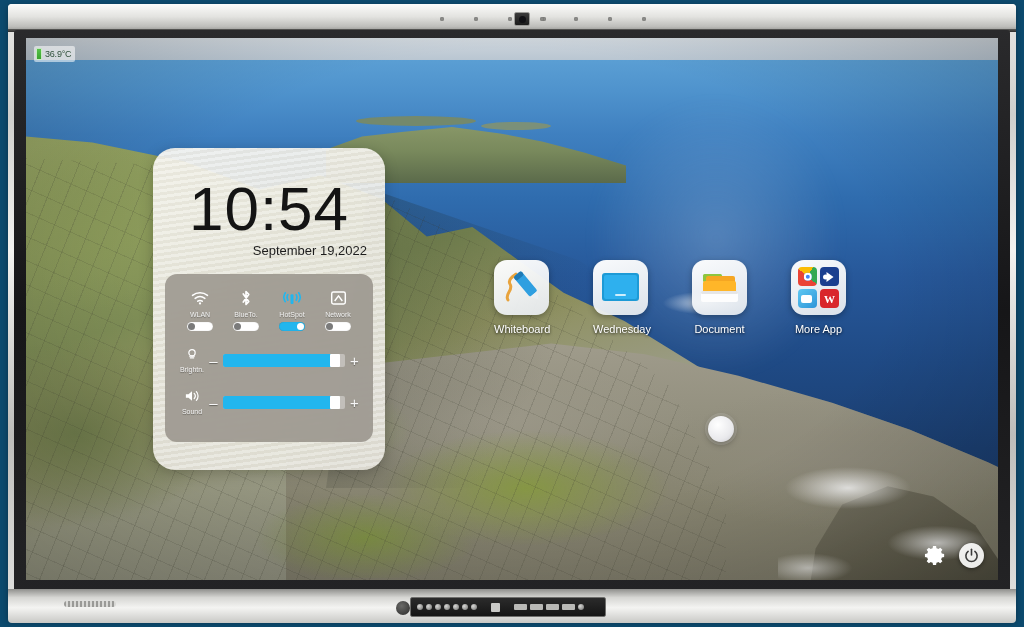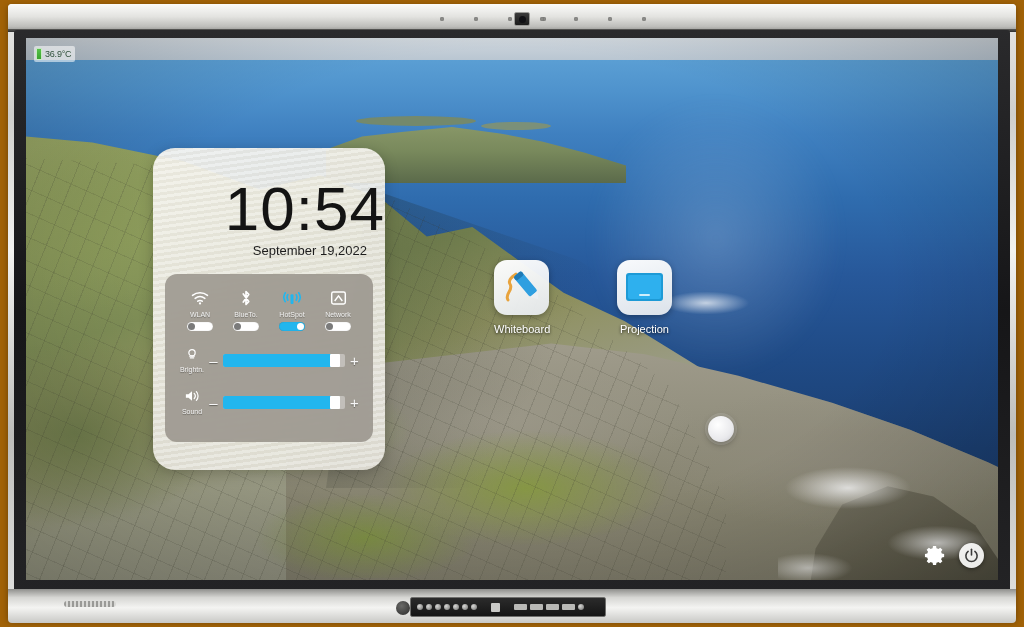--- a/index.html
+++ b/index.html
@@ -5,21 +5,21 @@
   * { margin:0; padding:0; box-sizing:border-box; }
   html,body {
     width:1024px; height:627px; overflow:hidden;
     background:#ffffff;
     font-family:"Liberation Sans", sans-serif;
   }
 
   
   #device {
     position:absolute; left:0; top:0; width:1024px; height:627px;
-    background:#a16207;
+    background:#0c4a6e;
   }
   .brushed {
     background:
       repeating-linear-gradient(90deg,
         rgba(255,255,255,0.9) 0px, rgba(205,205,205,0.85) 2px,
         rgba(245,245,245,0.9) 4px, rgba(185,185,185,0.8) 6px);
   }
   #bezel-outer {
     position:absolute; left:8px; top:4px; width:1008px; height:616px;
     border-radius:4px;
@@ -212,21 +212,21 @@
     overflow:hidden;
   }
   #clock-card:before {
     content:""; position:absolute; inset:0;
     background:repeating-linear-gradient(172deg, rgba(255,255,255,0.5) 0px,
                rgba(255,255,255,0.5) 3px, rgba(214,210,200,0.35) 3px,
                rgba(214,210,200,0.35) 6px);
     opacity:0.55;
   }
   #clock-time {
-    position:relative; margin-top:30px; text-align:right;
+    position:relative; margin-top:30px; text-align:center;
     font-size:62px; line-height:62px; color:#141414; letter-spacing:1px;
     font-family:"Liberation Sans", sans-serif;
   }
   #clock-weekday {
     position:relative; margin-top:18px; text-align:right; padding-right:18px;
     font-size:13px; color:#1d1d1d;
   }
   #clock-date {
     position:relative; margin-top:3px; text-align:right; padding-right:18px;
     font-size:13px; color:#1d1d1d;
@@ -274,21 +274,21 @@
     position:relative; margin:0 3px; overflow:hidden;
   }
   .fill { position:absolute; left:0; top:0; height:100%; background:#22b6ee; }
   .thumb {
     position:absolute; top:0; width:10px; height:13px; background:#ffffff;
     border-radius:1px;
   }
 
   
   #app-row {
-    position:absolute; left:468px; top:222px; display:flex; gap:68px;align-items:flex-end;
+    position:absolute; left:468px; top:222px; display:flex; gap:44px;align-items:flex-end;
   }
   .app { width:55px; text-align:center; }
   .app-tile {
     width:55px; height:55px; border-radius:13px;
     background:linear-gradient(160deg,rgba(255,255,255,0.97),rgba(232,236,240,0.93));
     box-shadow:0 2px 6px rgba(0,0,0,0.3);
     position:relative; overflow:hidden;
   }
   .app-label {
     margin-top:8px; font-size:11px; color:#ffffff;
@@ -521,24 +521,47 @@
       </div>
 
       <div class="app">
         <div class="app-tile">
           <svg width="55" height="55" viewBox="0 0 55 55">
             <rect x="9" y="13" width="37" height="28" rx="3" fill="#1d9ad6"></rect>
             <rect x="11" y="15" width="33" height="24" rx="2" fill="#2eb0ee"></rect>
             <rect x="22" y="34" width="11" height="2" rx="1" fill="#cfeefc"></rect>
           </svg>
         </div>
-        <div class="app-label">Projection</div>
+        <div class="app-label">Wednesday</div>
       </div>
 
-
+      <div class="app">
+        <div class="app-tile">
+          <svg width="55" height="55" viewBox="0 0 55 55">
+            <rect x="11" y="14" width="19" height="8" rx="1.5" fill="#8dc63f"></rect>
+            <rect x="14" y="16" width="29" height="15" rx="2" fill="#f5a623"></rect>
+            <rect x="11" y="21" width="33" height="13" rx="2" fill="#ffb629"></rect>
+            <rect x="9" y="31" width="37" height="11" rx="2" fill="#fdfdfd"></rect>
+            <rect x="9" y="31" width="37" height="3" rx="1.5" fill="#e6e6e6"></rect>
+          </svg>
+        </div>
+        <div class="app-label">Document</div>
+      </div>
+
+      <div class="app">
+        <div class="app-tile">
+          <div class="mini-grid">
+            <div class="mini mini-chrome"></div>
+            <div class="mini mini-video"></div>
+            <div class="mini mini-cam"></div>
+            <div class="mini mini-wps"></div>
+          </div>
+        </div>
+        <div class="app-label">More App</div>
+      </div>
 
     </div>
 
     <div id="home-dot"></div>
 
     <div id="sys-icons">
       <div id="gear-btn">
         <svg width="23" height="23" viewBox="0 0 24 24" fill="#ffffff">
           <path d="M12 8.3a3.7 3.7 0 1 0 0 7.4 3.7 3.7 0 0 0 0-7.4zm0 5.6a1.9 1.9 0 1 1 0-3.8 1.9 1.9 0 0 1 0 3.8z"></path>
           <path d="M21 13.6v-3.2l-2.4-.4a6.9 6.9 0 0 0-.8-1.9l1.4-2-2.3-2.3-2 1.4a6.9 6.9 0 0 0-1.9-.8L12.6 2h-3.2l-.4 2.4a6.9 6.9 0 0 0-1.9.8l-2-1.4L2.8 6.1l1.4 2a6.9 6.9 0 0 0-.8 1.9L1 10.4v3.2l2.4.4c.17.67.45 1.3.8 1.9l-1.4 2 2.3 2.3 2-1.4c.6.35 1.23.63 1.9.8l.4 2.4h3.2l.4-2.4c.67-.17 1.3-.45 1.9-.8l2 1.4 2.3-2.3-1.4-2c.35-.6.63-1.23.8-1.9l2.4-.4z"></path>

